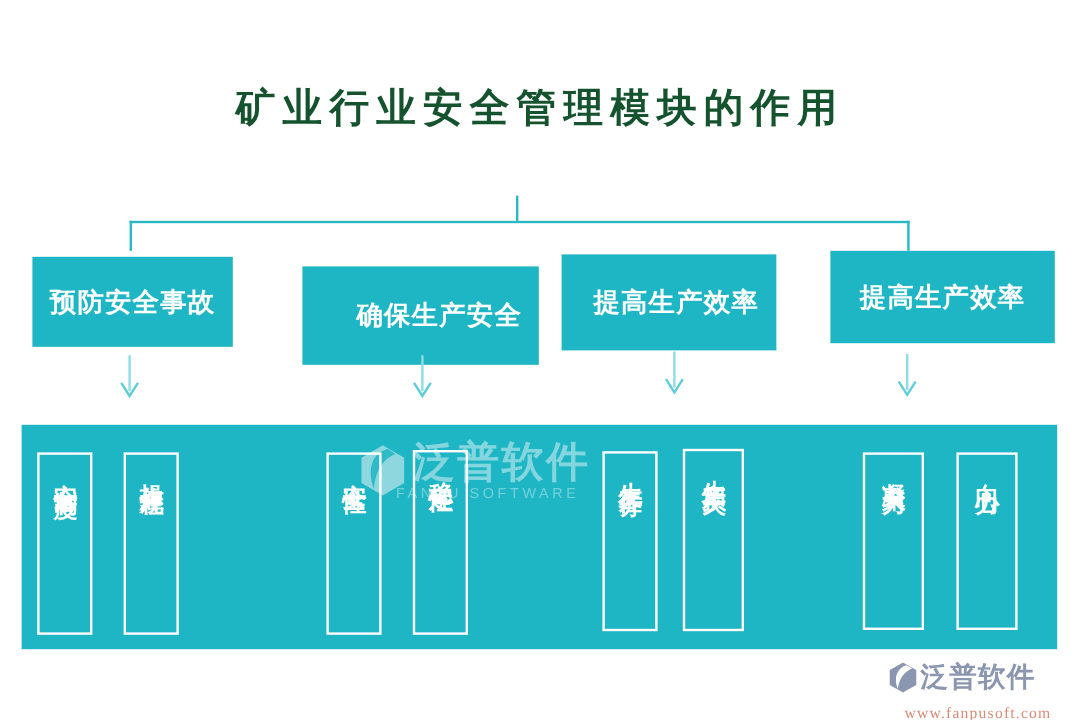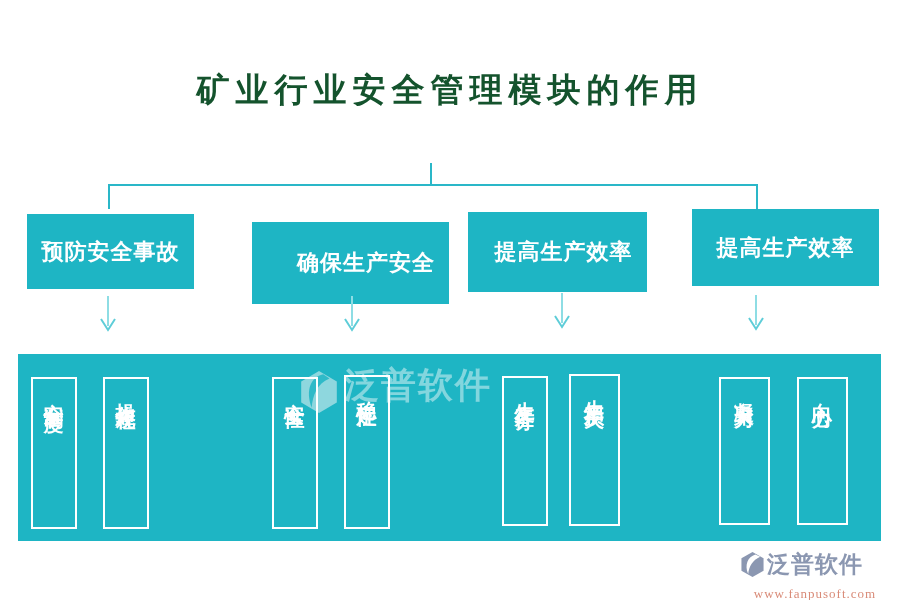--- a/index.html
+++ b/index.html
@@ -126,20 +126,21 @@
 
   <div class="band"></div>
 
   <div class="wm">
     <svg class="wm-icon" viewBox="0 0 40 42">
       <polygon points="20,1 37,11 37,31 20,41 3,31 3,11" fill="rgba(235,242,244,0.55)"></polygon>
       <path d="M24 4 C 12 7 7 19 13 36 C 14 24 18 13 30 8 Z" fill="rgba(30,181,196,0.85)"></path>
     </svg>
     <div class="wm-texts">
       <div class="wm-name">泛普软件</div>
+      <div class="wm-sub">FANPU SOFTWARE</div>
     </div>
   </div>
 
   <div class="vbox v1">
       <span>安全制度</span>
     </div>
   <div class="vbox v2">
       <span>操作规程</span>
     </div>
   <div class="vbox v3">

